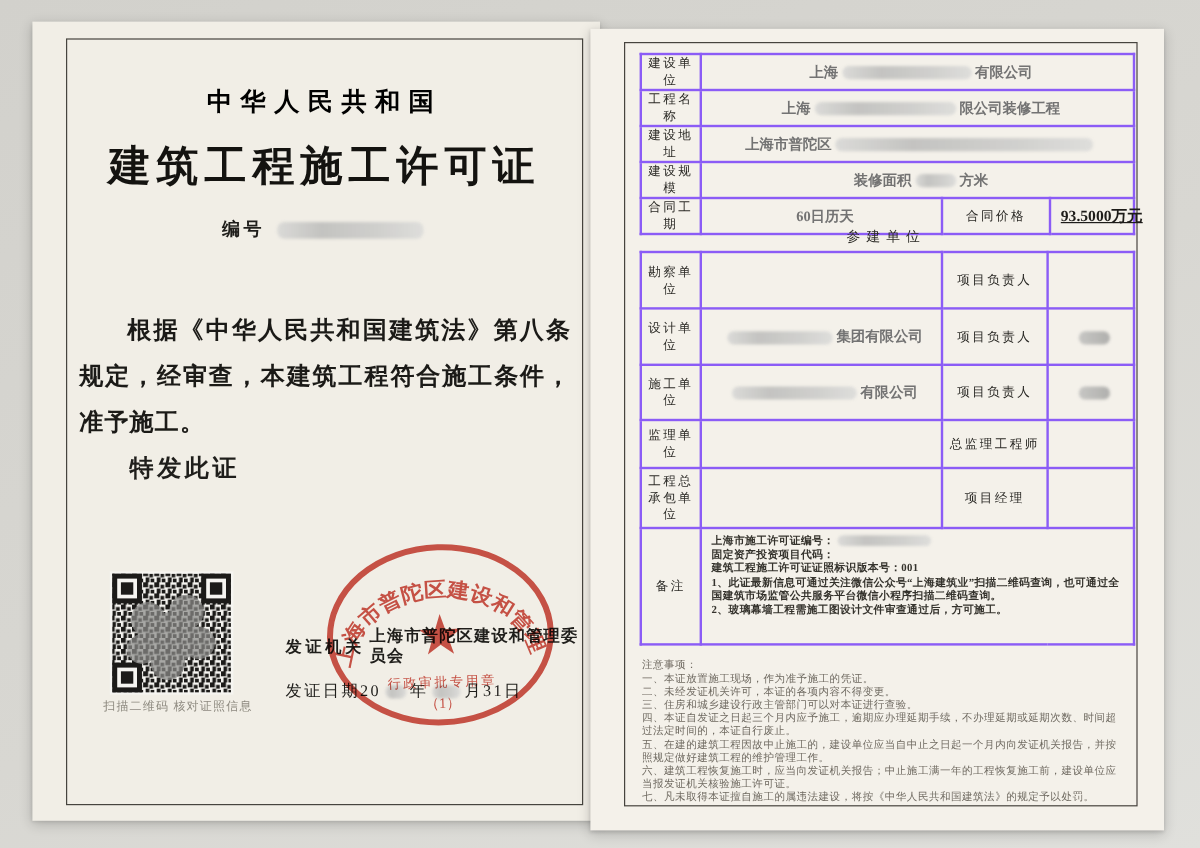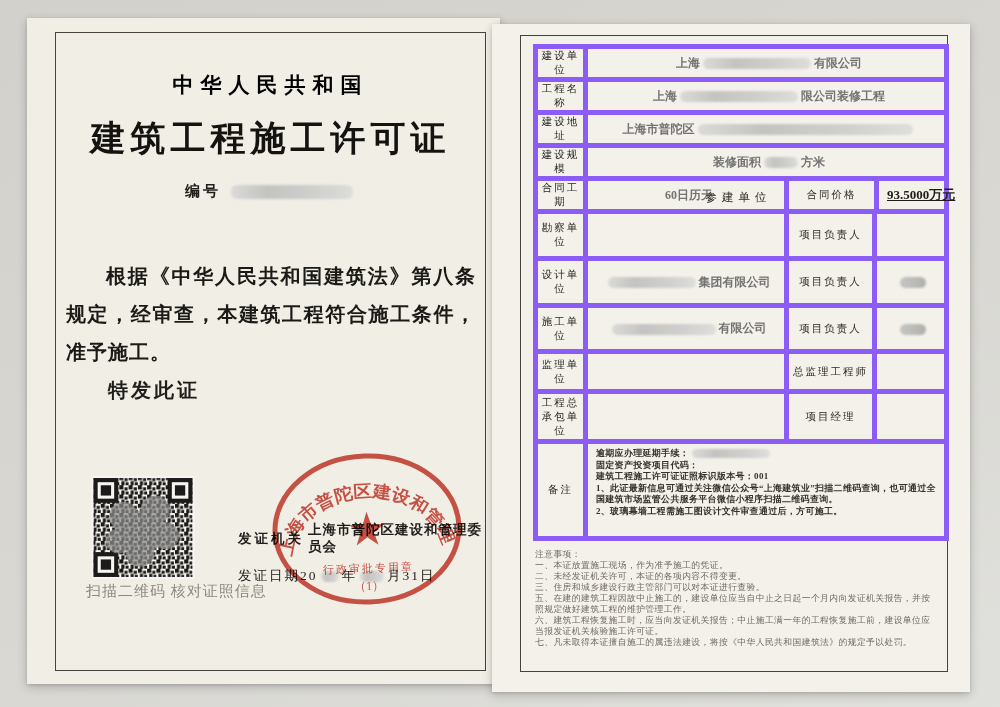--- a/index.html
+++ b/index.html
@@ -27,42 +27,42 @@
     font-size:35px;font-weight:bold;letter-spacing:5px;color:#141310;}
   .serial{position:absolute;top:149px;left:0;right:0;display:flex;justify-content:center;align-items:center;gap:7px;}
   .serial-label{font-size:15px;font-weight:bold;letter-spacing:3px;}
   .body-p{position:absolute;top:224px;left:10px;width:410px;
     font-size:20px;font-weight:bold;line-height:38px;letter-spacing:1px;
     text-indent:2em;text-align:justify;color:#1b1a17;margin:0;}
   .grant{position:absolute;top:344px;left:52px;font-size:20px;font-weight:bold;letter-spacing:3px;}
 
   .qr-wrap{position:absolute;top:443px;left:30px;width:114px;}
   .qr-wrap svg{display:block;}
-  .qr-caption{margin-top:3px;text-align:center;font-size:15px;color:#8d897f;letter-spacing:1px;white-space:nowrap;}
+  .qr-caption{margin-top:3px;text-align:center;font-size:10px;color:#8d897f;letter-spacing:1px;white-space:nowrap;}
 
   .issuer-row{position:absolute;top:488px;left:182px;width:250px;display:flex;align-items:center;}
   .issuer-label{font-size:13.5px;font-weight:bold;letter-spacing:3px;white-space:nowrap;margin-right:4px;padding-top:1px;}
   .issuer-value{font-size:13.5px;font-weight:bold;width:182px;line-height:17px;letter-spacing:1px;}
   .date-row{position:absolute;top:534px;left:182px;font-size:13.5px;font-weight:normal;letter-spacing:2px;white-space:nowrap;}
 
   .seal{position:absolute;top:417px;left:213px;width:196px;height:158px;
     opacity:.85;mix-blend-mode:multiply;transform:rotate(-2deg);pointer-events:none;}
 
   
   .redact{display:inline-block;vertical-align:middle;height:13px;border-radius:6px;
     background:linear-gradient(90deg,#d8d8d6,#bfbfbd 30%,#cdcdcb 70%,#dcdcda);
     filter:blur(1.3px);opacity:.9;margin:0 3px;}
   .redact.sm{height:11px;}
   .redact.dark{background:linear-gradient(90deg,#c2c2c0,#a9a9a7);}
 
   
   table{border-collapse:collapse;table-layout:fixed;}
   .t1{position:absolute;left:12px;top:8px;width:411px;}
   .t2{position:absolute;left:12px;top:173px;width:411px;}
-  td{border:5px solid #8b5cf6;padding:0;vertical-align:middle;margin-top:24px;}
+  td{border:2px solid #8b5cf6;padding:0;vertical-align:middle;margin-top:24px;}
   .lbl{font-size:10.5px;letter-spacing:2px;text-align:center;color:#2b2a26;}
   .val{font-size:12px;font-weight:bold;padding-left:6px;color:#737373;text-align:center;}
   .val-sm{font-size:13px;font-weight:bold;padding-left:8px;color:#1d1c19;white-space:nowrap;text-decoration:underline;}
   .sect-title{position:absolute;left:12px;top:154px;width:411px;text-align:center;
     font-size:11.5px;letter-spacing:5px;color:#2b2a26;}
   .remark-cell{vertical-align:top;padding:4px 8px 0 8px;}
   .remark-line{font-size:9px;line-height:11.5px;font-weight:600;color:#35332d;letter-spacing:.3px;}
   .notes{position:absolute;left:14px;top:513px;width:402px;
     font-size:8.8px;line-height:11px;color:#6f6a61;letter-spacing:.4px;}
   .notes div{margin:0;}
@@ -233,35 +233,36 @@
         </tr>
         <tr style="height:50px">
           <td class="lbl">工程总承包单位</td>
           <td class="val"></td>
           <td class="lbl">项目经理</td>
           <td class="val"></td>
         </tr>
         <tr style="height:97px">
           <td class="lbl">备注</td>
           <td class="remark-cell" colspan="3">
-            <div class="remark-line"><span>逾期应办理延期手续：</span><span class="redact sm" style="width:78px;height:9px"></span></div>
+            <div class="remark-line"><span>上海市施工许可证编号：</span><span class="redact sm" style="width:78px;height:9px"></span></div>
             <div class="remark-line">固定资产投资项目代码：</div>
             <div class="remark-line">建筑工程施工许可证证照标识版本号：001</div>
             <div class="remark-line">1、此证最新信息可通过关注微信公众号“上海建筑业”扫描二维码查询，也可通过全国建筑市场监管公共服务平台微信小程序扫描二维码查询。</div>
             <div class="remark-line">2、玻璃幕墙工程需施工图设计文件审查通过后，方可施工。</div>
           </td>
         </tr>
       </tbody>
         </table>
 
       <div class="notes">
         <div>注意事项：</div>
         <div>一、本证放置施工现场，作为准予施工的凭证。</div>
         <div>二、未经发证机关许可，本证的各项内容不得变更。</div>
         <div>三、住房和城乡建设行政主管部门可以对本证进行查验。</div>
+        <div>四、本证自发证之日起三个月内应予施工，逾期应办理延期手续，不办理延期或延期次数、时间超过法定时间的，本证自行废止。</div>
         <div>五、在建的建筑工程因故中止施工的，建设单位应当自中止之日起一个月内向发证机关报告，并按照规定做好建筑工程的维护管理工作。</div>
         <div>六、建筑工程恢复施工时，应当向发证机关报告；中止施工满一年的工程恢复施工前，建设单位应当报发证机关核验施工许可证。</div>
         <div>七、凡未取得本证擅自施工的属违法建设，将按《中华人民共和国建筑法》的规定予以处罚。</div>
       </div>
 
     </div>
   </div>
 
 </div>
 

